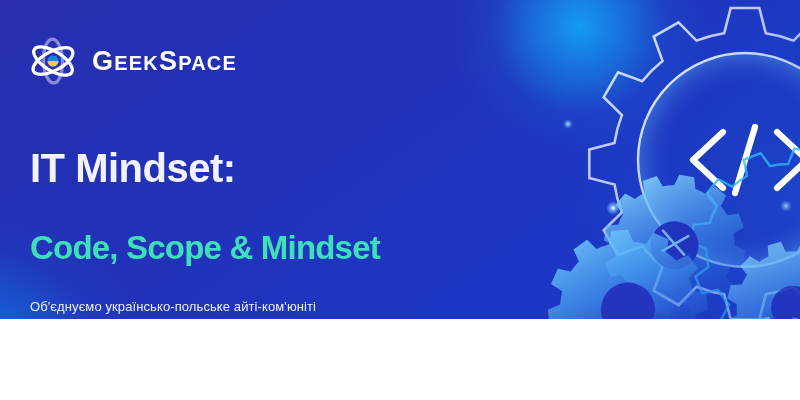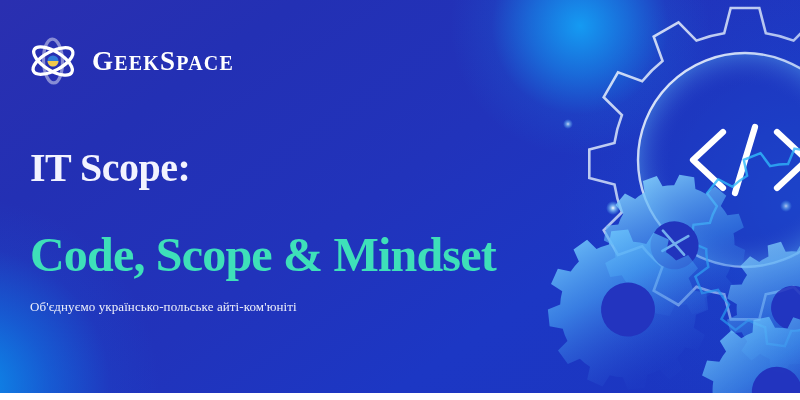--- a/index.html
+++ b/index.html
@@ -1,27 +1,26 @@
 <!DOCTYPE html>
 <html><head>
 <meta charset="utf-8">
 <style>
   * { margin:0; padding:0; box-sizing:border-box; }
   html,body{
     width:800px; height:400px; background:#ffffff; overflow:hidden;
     font-family:"Liberation Sans", sans-serif;
   }
   #banner{
-    position:relative; width:800px; height:393px; overflow:hidden;
+    position:relative; width:800px; height:319px; overflow:hidden;
     background:
       radial-gradient(circle 130px at 580px 26px, rgba(20,160,245,0.95) 0%, rgba(20,150,240,0.55) 38%, rgba(20,140,235,0.12) 68%, rgba(20,140,235,0) 100%),
       radial-gradient(circle 190px at -30px 388px, rgba(10,150,240,0.95) 0%, rgba(12,130,235,0.5) 42%, rgba(15,110,230,0.10) 74%, rgba(15,110,230,0) 100%),
       radial-gradient(circle 240px at 800px 200px, rgba(25,100,225,0.55) 0%, rgba(25,90,215,0.15) 55%, rgba(25,90,215,0) 100%),
       linear-gradient(145deg, #2a2fb0 0%, #2330b4 22%, #2133bb 48%, #1c37c4 70%, #1b36c0 100%);
-    font-family: Liberation Serif, serif;
   }
 
   
   #art{ position:absolute; inset:0; z-index:1; pointer-events:none; }
 
   
   #content{ position:relative; z-index:3; }
 
   .logo-row{ position:absolute; left:28px; top:36px; display:flex; align-items:center; gap:14px; }
   .logo-mark{ width:50px; height:50px; flex:0 0 50px; }
@@ -31,21 +30,21 @@
   }
   .wordmark .sm{ font-size:20px; }
 
   .title-1{
     position:absolute; left:30px; top:148px;
     color:#f2f3ff; font-size:40px; font-weight:700; letter-spacing:-0.5px;
     line-height:1; white-space:nowrap;
   }
   .title-2{
     position:absolute; left:30px; top:231px;
-    color:#3ee0b9; font-size:48px; font-weight:700; letter-spacing:-0.8px;
+    color:#3ee0b9; font-size:33px; font-weight:700; letter-spacing:-0.8px;
     line-height:1; white-space:nowrap;
   }
   .subtitle{
     position:absolute; left:30px; top:299px;
     color:#eef0fb; font-size:13px; font-weight:400; letter-spacing:0.1px;
     line-height:1.25; white-space:nowrap;
   }
 </style>
 </head>
 <body>
@@ -201,20 +200,20 @@
           <ellipse cx="50" cy="50" rx="44" ry="19" transform="rotate(-28 50 50)"></ellipse>
           <ellipse cx="50" cy="50" rx="44" ry="19" transform="rotate(32 50 50)"></ellipse>
           <ellipse cx="50" cy="50" rx="44" ry="19" transform="rotate(88 50 50)" opacity="0.45"></ellipse>
         </g>
         <circle cx="50" cy="50" r="11" fill="#2f7bd8"></circle>
         <path d="M39,50 a11,11 0 0 0 22,0 Z" fill="#f2c94c"></path>
       </svg>
       <div class="wordmark"><span>G</span><span class="sm">EEK</span><span>S</span><span class="sm">PACE</span></div>
     </div>
 
-    <h1 class="title-1">IT Scope:</h1>
+    <h1 class="title-1">IT Mindset:</h1>
 
     <h2 class="title-2">Code, Scope &amp; Mindset</h2>
 
     <p class="subtitle">Об'єднуємо українсько-польське айті-ком'юніті</p>
 
   </div>
 </div>
 
 </body></html>

